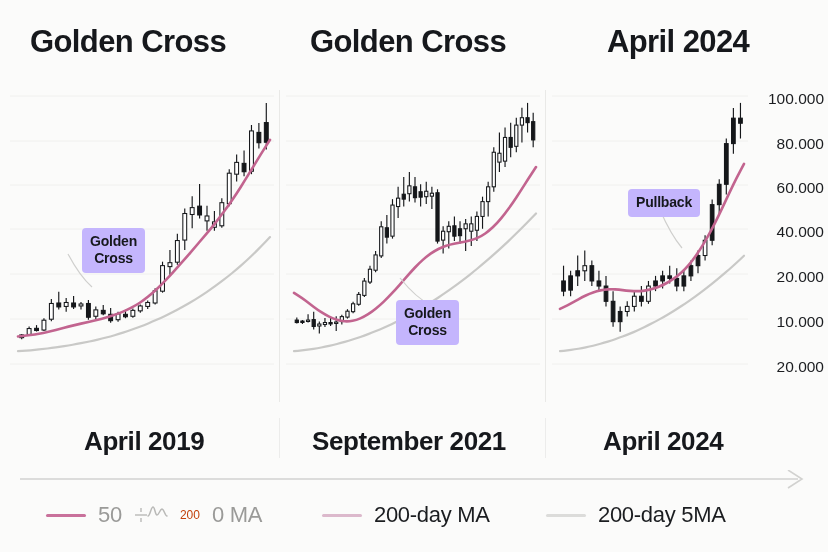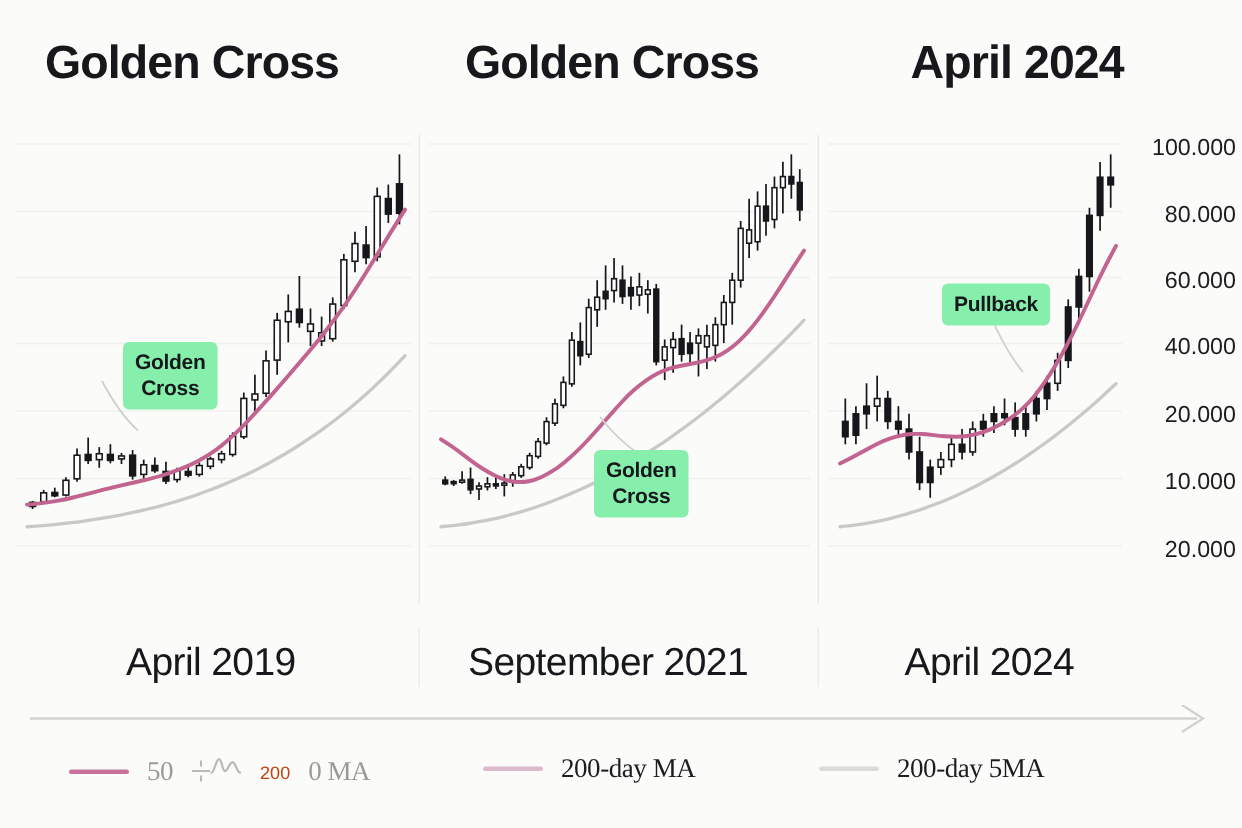--- a/index.html
+++ b/index.html
@@ -65,40 +65,40 @@
     right:4px;
     font-size:15.5px;
     color:#1b1d20;
     white-space:nowrap;
     font-weight:400;
   }
 
   
   .annot{
     position:absolute;
-    background:#86efac;
+    background:#c4b5fd;
     color:#16181c;
     font-size:14px;
     font-weight:700;
     line-height:1.22;
     padding:5px 8px 6px 8px;
     border-radius:4px;
     text-align:center;
     white-space:pre-line;
     letter-spacing:-0.2px;
   }
 
   
   .dates{
     position:absolute;top:418px;left:0;width:828px;height:48px;
   }
   .date-label{
     position:absolute;
     font-size:26px;
-    font-weight:400;
+    font-weight:700;
     color:#16181c;
     letter-spacing:-0.4px;
     white-space:nowrap;
     top:8px;
   }
   .date-label.d0{left:84px;}
   .date-label.d1{left:312px;}
   .date-label.d2{left:603px;}
 
   .date-sep{
@@ -124,24 +124,23 @@
     top:4px;
   }
   .legend-item.l0{left:46px;}
   .legend-item.l1{left:322px;}
   .legend-item.l2{left:546px;}
 
   .swatch{
     display:block;width:40px;height:3px;border-radius:2px;
   }
   .legend-text{
-    font-size:18px;
+    font-size:22px;
     color:#1b1d20;
     letter-spacing:-0.3px;
-    font-family:Liberation Serif, serif;
   }
   .legend-text.muted{color:#9a9a98;}
   .legend-sub{
     font-size:12px;color:#c2410c;letter-spacing:0;
   }
   .glyph-squiggle{
     display:inline-block;
     vertical-align:middle;
   }
 </style>

